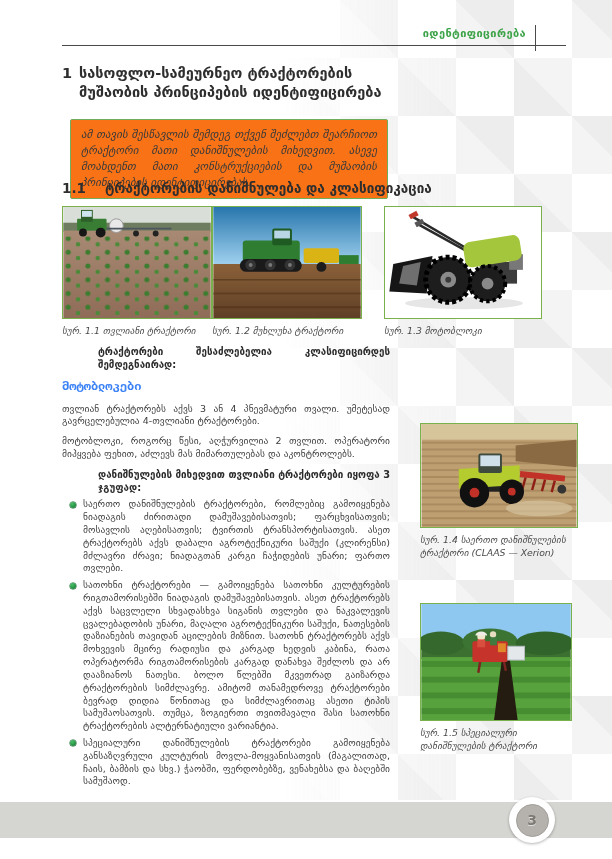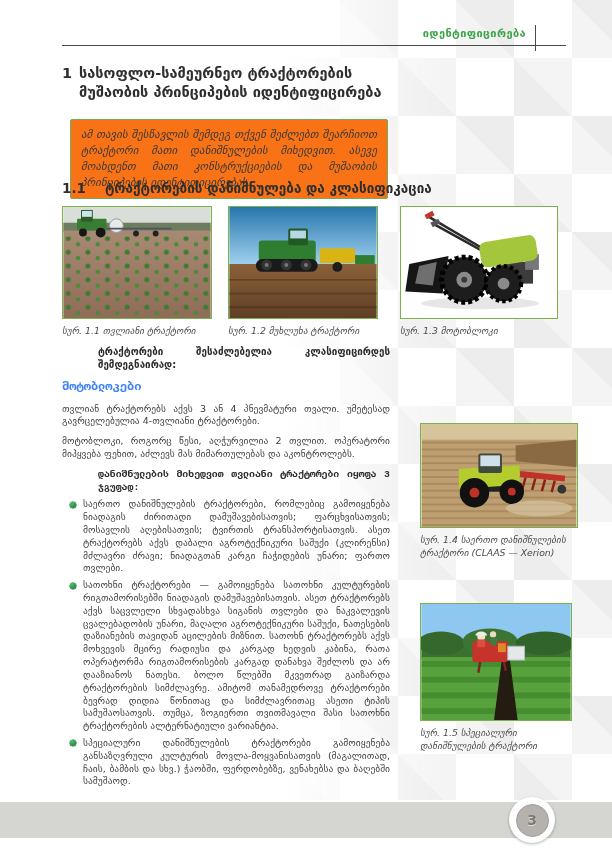--- a/index.html
+++ b/index.html
@@ -38,39 +38,39 @@
 
   
   .h2 { position:absolute; top:180px; left:62px; width:400px; display:flex; gap:19px;
         font-size:13.5px; font-weight:bold; color:#2e2e2e; }
 
   
   .fig-row { position:absolute; top:206px; left:62px; display:flex; }
   figure { margin:0; }
   .img-frame { border:1px solid #79b24c; background:#fff; display:block; }
   figcaption { margin-top:6px; font-size:9.3px; font-style:italic; color:#4a4a4a; line-height:1.35; }
-  .fig-1 { width:150px; margin-right:16px; }
+  .fig-1 { width:150px; margin-right:0; }
   .fig-2 { width:150px; margin-right:22px; }
   .fig-3 { width:150px; }
   .fig-right { position:absolute; left:400px; width:158px;margin-left:20px; }
   .fig-14 { top:423px; }
   .fig-15 { top:603px; }
 
   
   .col-left { position:absolute; top:345px; left:62px; width:328px; font-size:9.5px;
               color:#3c3c3c; line-height:1.35; text-align:justify; }
   .lead { font-weight:bold; color:#2b2b2b; font-size:9.8px; margin-bottom:4px;margin-left:36px; }
   .ul { list-style:none; margin:2px 0 6px 0; }
   .ul li { display:flex; gap:7px; margin:0 0 4px 8px; }
   .bullet { flex:0 0 auto; width:6px; height:6px; margin-top:3.5px; border-radius:50%;
             background:radial-gradient(circle at 35% 30%, #4cc06a, #1d8a3c 70%, #136228);
             box-shadow:0 0 0 .5px #0e5a24; }
   .h3 { font-size:12px; font-weight:bold; color:#3b82f6; margin:8px 0 7px 0;font-family:Liberation Mono, monospace; }
   .p { margin-bottom:7px; }
-  .groups { margin-top:2px;font-family:Liberation Mono, monospace; }
+  .groups { margin-top:2px; }
 
   
   .footer-band { position:absolute; left:0; top:802px; width:612px; height:36px; background:#d5d5d2; z-index:1; }
   .page-badge { position:absolute; left:509px; top:797px; width:46px; height:46px; border-radius:50%;
                 background:#fff; box-shadow:0 1px 3px rgba(0,0,0,.3); z-index:2;
                 display:flex; align-items:center; justify-content:center; }
   .page-badge-inner { width:33px; height:33px; border-radius:50%; background:#b5b2ae;
                       border:1px solid #a19e99; display:flex; align-items:center; justify-content:center;
                       font-size:14px; font-weight:bold; color:#7d7a74; text-shadow:0 1px 0 rgba(255,255,255,.6); }
 </style>

